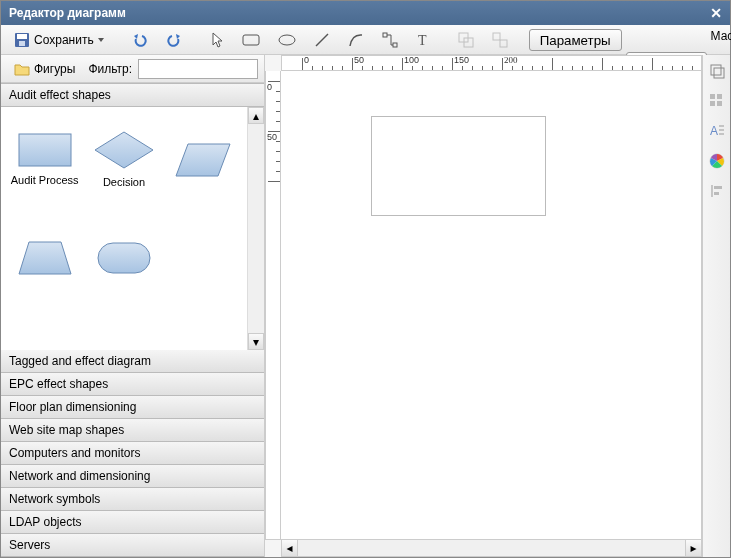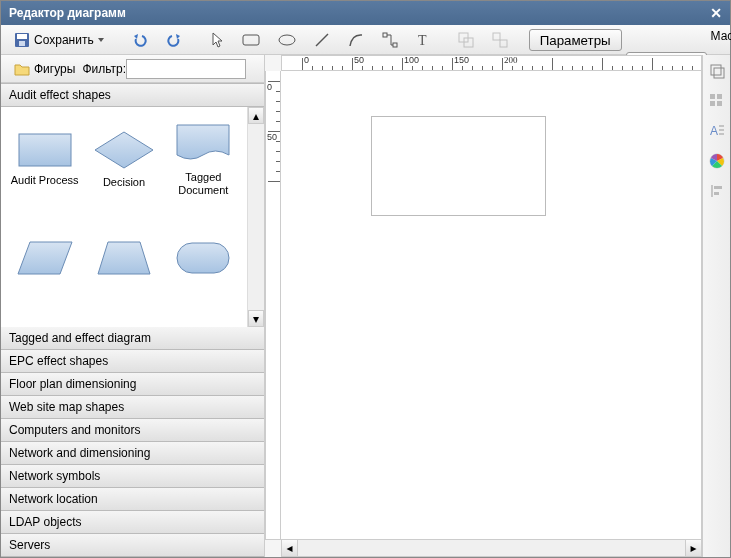--- a/index.html
+++ b/index.html
@@ -63,20 +63,21 @@
     display: flex;
     flex-direction: column;
   }
   .shapes-header {
     height: 28px;
     background: linear-gradient(#fafafa, #e8e8e8);
     border-bottom: 1px solid #ccc;
     display: flex;
     align-items: center;
     padding: 0 6px;
+    gap: 6px;
   }
   .filter-input {
     border: 1px solid #aaa;
     height: 20px;
     width: 120px;
     padding: 0 4px;
   }
   .category-header {
     background: linear-gradient(#f5f5f5, #e0e0e0);
     border: 1px solid #bbb;
@@ -360,34 +361,20 @@
                       <stop offset="1" stop-color="#a7c3e2"></stop>
                     </linearGradient>
                   </defs>
                   <polygon points="31,2 60,20 31,38 2,20" fill="url(#g)" stroke="#6a8cb5"></polygon>
                 </svg>
               </span>
               <span class="shape-label">Decision</span>
             </div>
             <div class="shape-cell">
               <span>
-                <svg width="56" height="42">
-                  <defs>
-                    <linearGradient id="g" x1="0" y1="0" x2="0" y2="1">
-                      <stop offset="0" stop-color="#d6e3f2"></stop>
-                      <stop offset="1" stop-color="#a7c3e2"></stop>
-                    </linearGradient>
-                  </defs>
-                  <path d="M2 2 L54 2 L54 32 Q 40 24 28 32 Q 16 40 2 32 Z" fill="url(#g)" stroke="#6a8cb5"></path>
-                </svg>
-              </span>
-              <span class="shape-label">Tagged Document</span>
-            </div>
-            <div class="shape-cell">
-              <span>
                 <svg width="58" height="36">
                   <defs>
                     <linearGradient id="g" x1="0" y1="0" x2="0" y2="1">
                       <stop offset="0" stop-color="#d6e3f2"></stop>
                       <stop offset="1" stop-color="#a7c3e2"></stop>
                     </linearGradient>
                   </defs>
                   <polygon points="14,2 56,2 44,34 2,34" fill="url(#g)" stroke="#6a8cb5"></polygon>
                 </svg>
               </span>
@@ -426,21 +413,20 @@
       </div>
 
       <div class="categories-bottom" id="categories-bottom">
           <div class="category-header">Tagged and effect diagram</div>
           <div class="category-header">EPC effect shapes</div>
           <div class="category-header">Floor plan dimensioning</div>
           <div class="category-header">Web site map shapes</div>
           <div class="category-header">Computers and monitors</div>
           <div class="category-header">Network and dimensioning</div>
           <div class="category-header">Network symbols</div>
-          <div class="category-header">Network location</div>
           <div class="category-header">LDAP objects</div>
           <div class="category-header">Servers</div>
         </div>
     </div>
 
     <div class="canvas-wrap">
       <div class="canvas-inner">
         <div class="canvas-area">
           <div class="h-ruler" id="h-ruler">
               <div class="tick lg" style="left: 20px;"></div>

